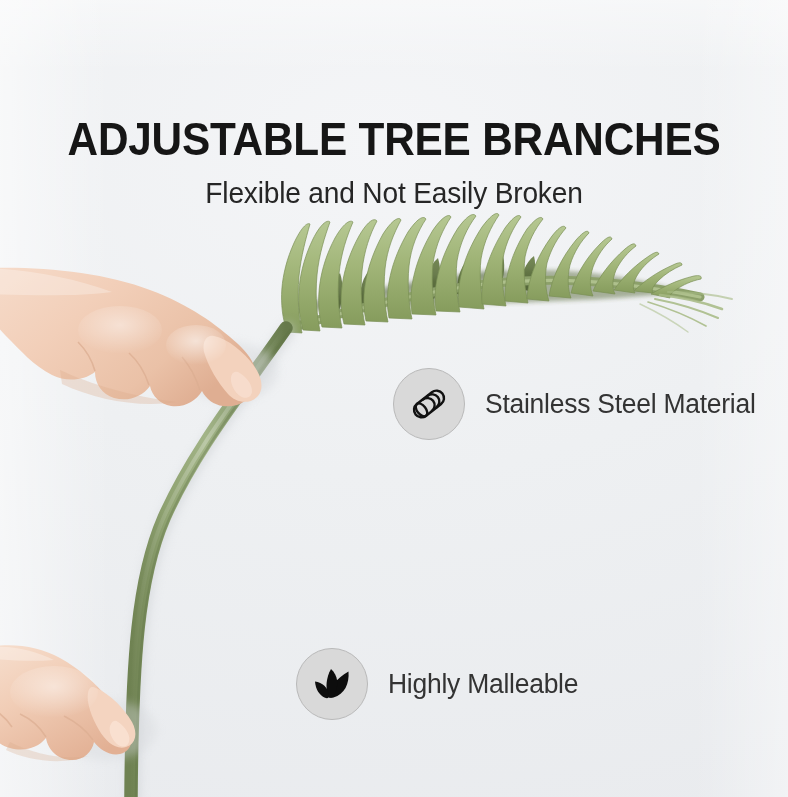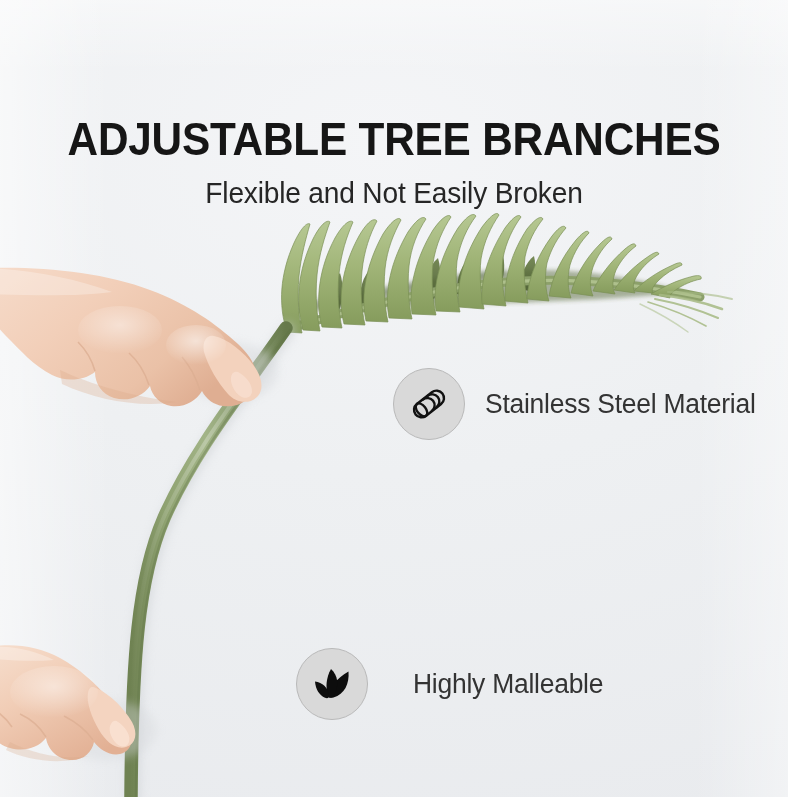--- a/index.html
+++ b/index.html
@@ -91,21 +91,21 @@
     pointer-events: none;
   }
   .feature {
     position: absolute;
     display: flex;
     align-items: center;
     pointer-events: auto;
   }
   .feature-0 { left: 393px; top: 368px; }
   .feature-1 { left: 347px; top: 508px; }
-  .feature-2 { left: 296px; top: 648px; gap: 25px; }
+  .feature-2 { left: 296px; top: 648px; }
 
   .badge {
     position: relative;
     width: 72px;
     height: 72px;
     flex: 0 0 72px;
     border-radius: 50%;
     background: #d9d9d9;
     border: 1px solid #b9b9b9;
     box-sizing: border-box;

